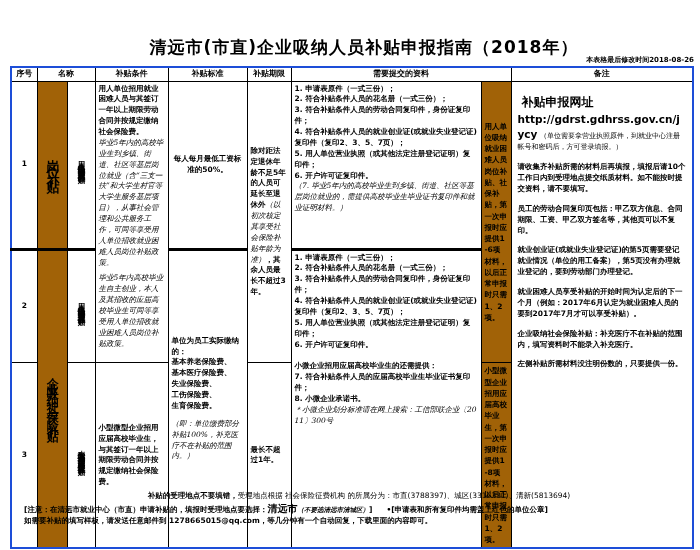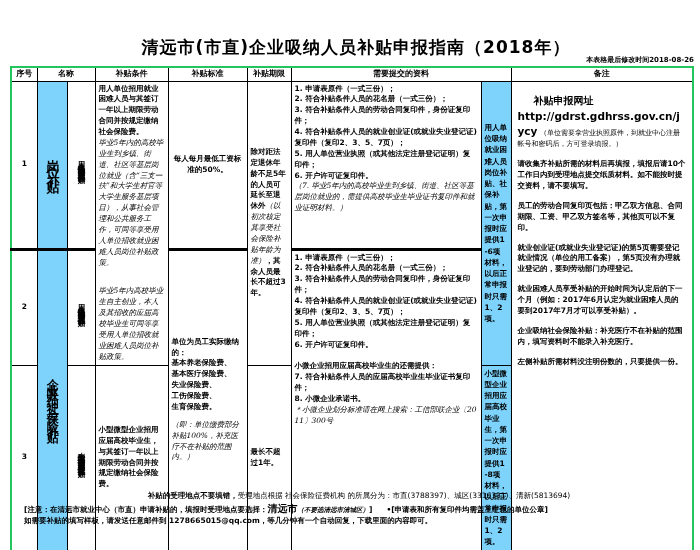--- a/index.html
+++ b/index.html
@@ -1,55 +1,55 @@
 <!DOCTYPE html>
 <html><head>
 <meta charset="utf-8">
 <style>
   html,body{margin:0;padding:0;}
   body{
     width:700px;height:550px;background:#fff;position:relative;
     font-family:"DejaVu Sans","Liberation Sans",sans-serif;color:#000;
   }
   .title{
-    position:absolute;top:36px;left:4px;width:640px;text-align:center;
+    position:absolute;top:36px;left:12px;width:640px;text-align:center;
     font-size:17px;font-weight:bold;letter-spacing:1px;padding-left:32px;
   }
   .revision{
     position:absolute;top:55px;right:6px;font-size:7px;font-weight:bold;
   }
   table.main{
     position:absolute;left:10px;top:66px;width:682px;
     border-collapse:collapse;table-layout:fixed;
-    border:2px solid #22c55e;
+    border:2px solid #1d4ed8;
   }
   td,th{
     border:1px solid #000;padding:2px 3px;font-size:7.5px;line-height:1.45;
     vertical-align:top;overflow:hidden;word-break:break-all;
   }
   th{font-size:8px;font-weight:bold;padding:1px;text-align:center;vertical-align:middle;line-height:1.1;}
-  .blue{background:#7dd3fc;}
+  .blue{background:#a16207;}
   .thickb{border-bottom:3px solid #000;}
   .ctr{text-align:center;vertical-align:middle;}
   .mid{vertical-align:middle;}
   .b{font-weight:bold;}
   .pre{white-space:pre-line;font-weight:bold;}
   .note{font-style:italic;font-weight:normal;font-family:"DejaVu Serif","Liberation Serif",serif;white-space:pre-line;}
   .vname{
     writing-mode:vertical-rl;display:inline-block;
     font-weight:bold;font-size:13px;letter-spacing:7px;margin:0 auto;
   }
   .vsub{
     writing-mode:vertical-rl;display:inline-block;
     font-size:7.5px;line-height:12px;font-weight:bold;letter-spacing:1px;
   }
   .bluecell{font-size:7.5px;font-weight:bold;text-align:left;line-height:1.5;}
   .remark-cell{padding:6px 6px;vertical-align:top;}
   .remark-cell p{margin:0 0 9px 0;font-weight:bold;}
-  .rk-head{font-size:10px;font-weight:bold;margin:6px 0 1px 16px;}
+  .rk-head{font-size:12px;font-weight:bold;margin:6px 0 1px 4px;}
   .rk-url{font-size:10.5px;font-weight:bold;word-break:break-all;}
   .rk-urlnote{font-size:7px;font-weight:normal;font-family:"DejaVu Serif","Liberation Serif",serif;}
   .footer{position:absolute;left:24px;width:670px;font-size:7.5px;line-height:1.2;}
   .f1{top:491px;text-align:center;}
   .f2{top:503px;font-weight:bold;}
   .f3{top:516px;font-weight:bold;}
   .f2 .city{font-size:10px;}
   .f2 .small{font-size:6.5px;font-style:italic;font-family:"DejaVu Serif","Liberation Serif",serif;}
   .gap{display:inline-block;width:14px;}
 </style>
@@ -87,21 +87,21 @@
     <td class="ctr thickb"><span class="b">1</span></td>
     <td class="ctr blue thickb">
       <span class="vname" style="height:150px">岗位补贴</span>
     </td>
     <td class="ctr thickb">
       <span class="vsub" style="height:104px">用人单位吸纳就业困难人员岗位补贴</span>
     </td>
     <td rowspan="2">
       <div class="pre">用人单位招用就业困难人员与其签订一年以上期限劳动合同并按规定缴纳社会保险费。</div>
       <div class="note" style="margin-top:0">毕业5年内的高校毕业生到乡镇、街道、社区等基层岗位就业（含“三支一扶”和大学生村官等大学生服务基层项目），从事社会管理和公共服务工作，可同等享受用人单位招收就业困难人员岗位补贴政策。</div>
-      <div class="note" style="margin-top:18px">毕业5年内高校毕业生自主创业，本人及其招收的应届高校毕业生可同等享受用人单位招收就业困难人员岗位补贴政策。</div>
+      <div class="note" style="margin-top:5px">毕业5年内高校毕业生自主创业，本人及其招收的应届高校毕业生可同等享受用人单位招收就业困难人员岗位补贴政策。</div>
     </td>
     <td class="ctr thickb"><span class="b">每人每月最低工资标准的50%。</span></td>
     <td class="mid" rowspan="2">
       <span class="b">除对距法定退休年龄不足5年的人员可延长至退休外</span><span class="note" style="white-space:normal">（以初次核定其享受社会保险补贴年龄为准）</span><span class="b">，其余人员最长不超过3年。</span>
     </td>
     <td class="thickb">
       <div class="pre">1. 申请表原件（一式三份）；
 2. 符合补贴条件人员的花名册（一式三份）；
 3. 符合补贴条件人员的劳动合同复印件，身份证复印件；
 4. 符合补贴条件人员的就业创业证(或就业失业登记证)复印件（复印2、3、5、7页）；

